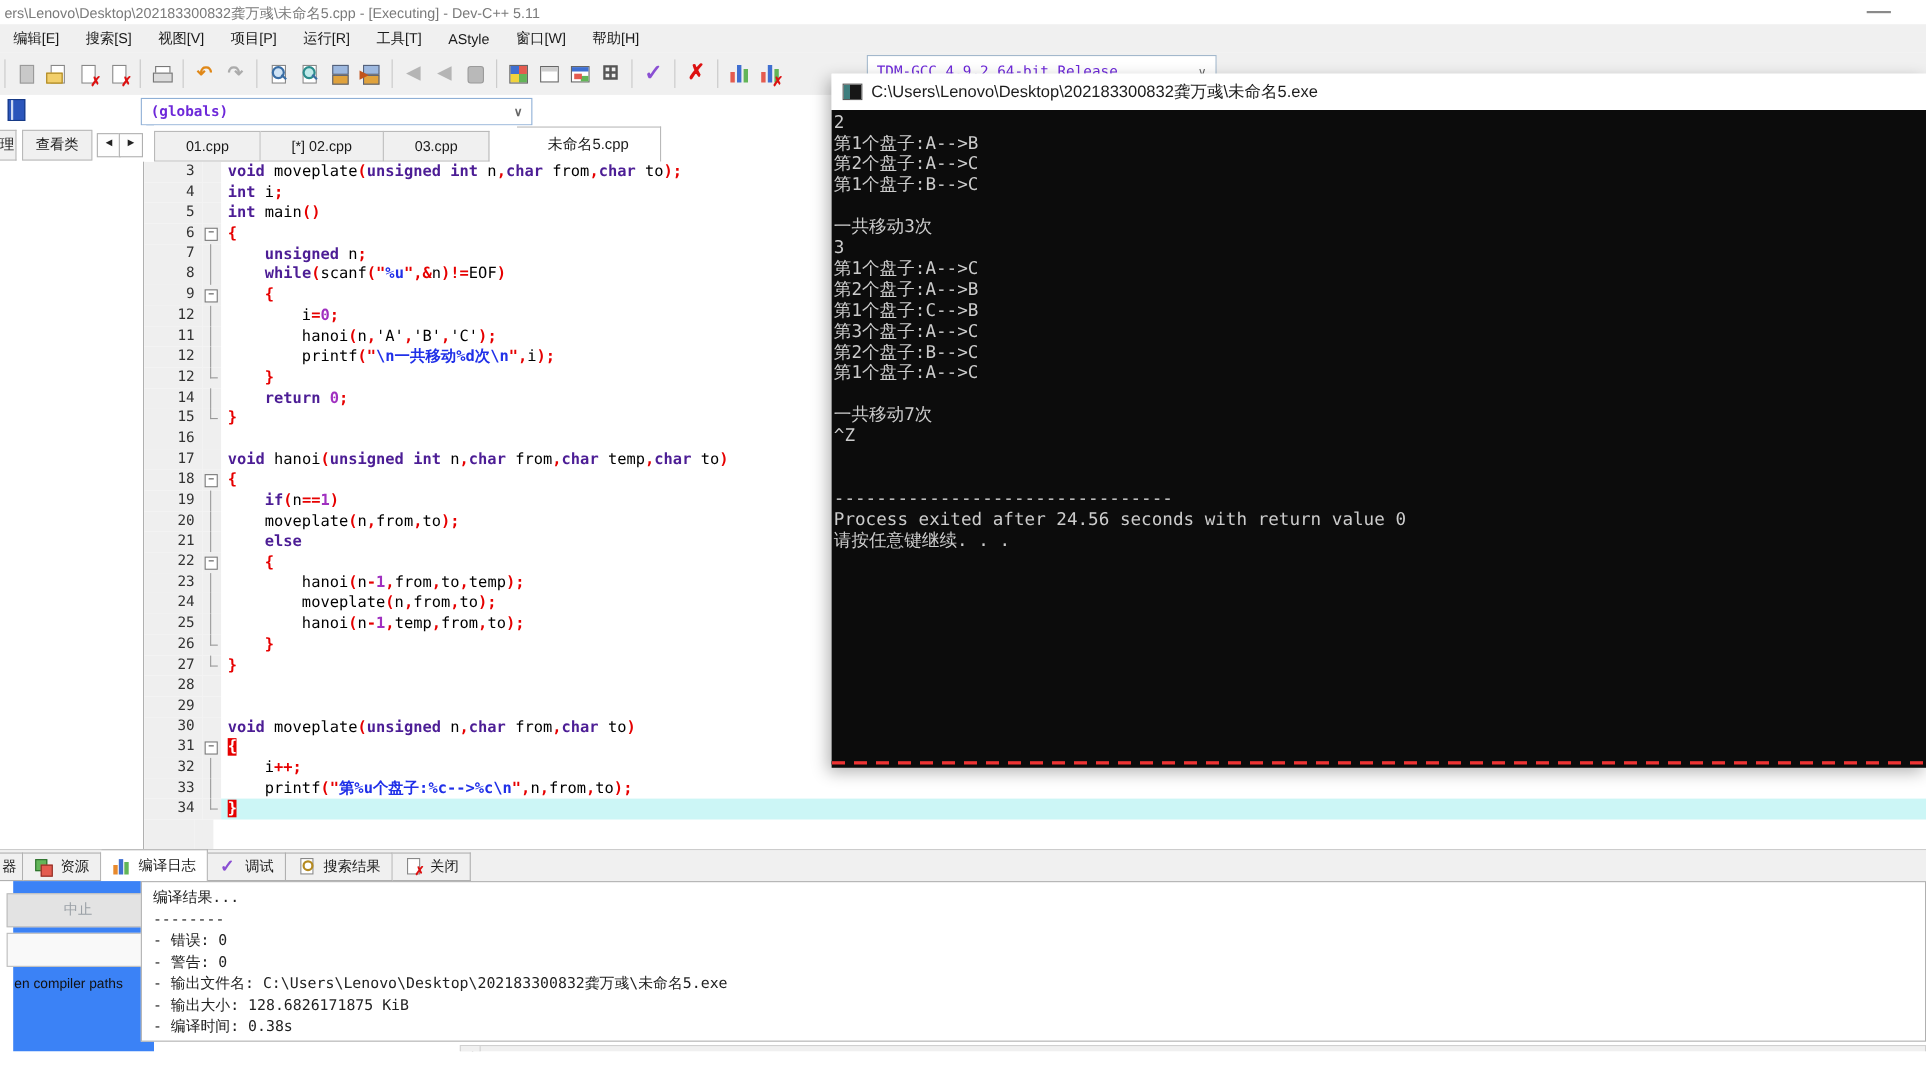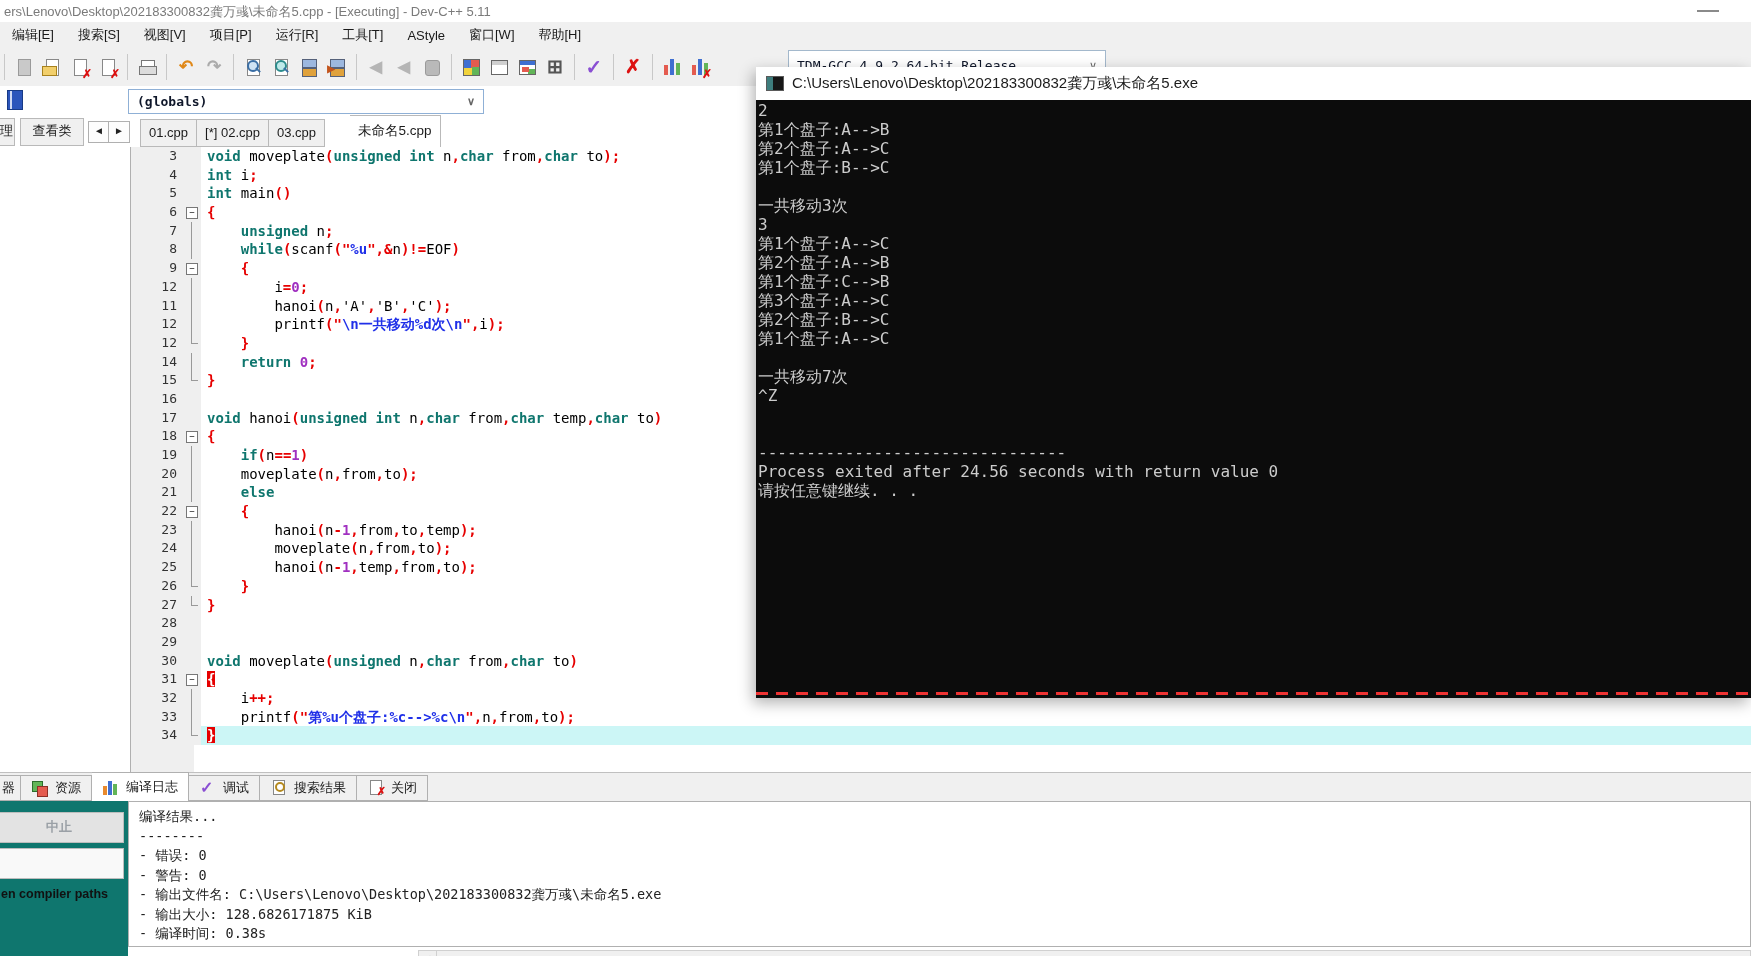--- a/index.html
+++ b/index.html
@@ -42,53 +42,53 @@
   .winic.color::before{background:#3f6fd1;}
   .winic.color::after{content:"";position:absolute;left:2px;top:6px;width:7px;height:5px;background:#e45b4f;box-shadow:6px 2px 0 #62b558;}
   .bars{position:absolute;left:2px;bottom:2px;width:16px;height:16px;
         background:linear-gradient(to top,#e45b4f 0 10px,transparent 10px) 0 0/4px 100% no-repeat,
                    linear-gradient(to top,#3f6fd1 0 16px,transparent 16px) 6px 0/4px 100% no-repeat,
                    linear-gradient(to top,#62b558 0 12px,transparent 12px) 12px 0/4px 100% no-repeat;}
   .book{position:absolute;left:3px;top:1px;width:14px;height:18px;background:#2b55bb;border:1px solid #173a86;}
   .book::before{content:"";position:absolute;left:2px;top:0;width:2px;height:100%;background:#cfd9f2;}
 
   .combo{background:#fff;border:1px solid #a3b8cc;display:flex;align-items:center;justify-content:space-between;padding:0 8px;box-sizing:border-box;}
-  .combo .val{font-family:"DejaVu Sans Mono",monospace;font-size:13px;color:#0f172a;white-space:nowrap;overflow:hidden;}
+  .combo .val{font-family:"DejaVu Sans Mono",monospace;font-size:13px;color:#6d28d9;white-space:nowrap;overflow:hidden;}
   .combo .chev{color:#666;font-size:11px;margin-left:8px;}
   .compiler-combo{left:788px;top:50px;width:318px;height:30px;}
   .globals-combo{left:128px;top:89px;width:356px;height:25px;border-color:#8fb0d6;font-weight:bold;}
   .row2{left:0;top:86px;width:1751px;height:28px;background:#fff;}
   .bookbtn{position:absolute;left:4px;top:3px;width:24px;height:24px;}
 
   
   .lefttabs{left:0;top:114px;width:133px;height:33px;background:#fff;}
   .cut-tab{position:absolute;left:0;top:4px;width:14px;height:26px;background:#f0f0f0;border:1px solid #b9b9b9;border-left:none;overflow:hidden;font-size:13px;line-height:24px;}
   .cls-tab{position:absolute;left:20px;top:4px;width:62px;height:26px;background:#f0f0f0;border:1px solid #b9b9b9;font-size:13px;text-align:center;line-height:24px;}
   .arr-btn{position:absolute;top:7px;width:20px;height:20px;background:#fdfdfd;border:1px solid #b0b0b0;font-size:10px;text-align:center;line-height:18px;color:#222;}
 
   .etabs{left:140px;top:114px;width:1611px;height:33px;background:#fff;display:flex;align-items:flex-end;}
-  .etab{height:26px;line-height:25px;padding:0 8px;font-size:13px;background:#f0f0f0;border:1px solid #b9b9b9;border-left:none;white-space:nowrap;}
+  .etab{height:26px;line-height:25px;padding:0 28px;font-size:13px;background:#f0f0f0;border:1px solid #b9b9b9;border-left:none;white-space:nowrap;}
   .etab:first-child{border-left:1px solid #b9b9b9;}
   .etab.active{background:#fff;height:31px;line-height:30px;border-bottom:none;font-size:13.5px;margin-left:25px;}
 
   
   .sidepanel{left:0;top:147px;width:130px;height:625px;background:#fff;border-right:1px solid #b0b0b0;}
   .editor{left:131px;top:147px;width:1620px;height:625px;background:#fff;overflow:hidden;
           font-family:"DejaVu Sans Mono",monospace;font-size:14px;}
   .line{display:flex;height:18.7px;align-items:center;}
   .num{width:46px;background:#efefef;color:#333;text-align:right;padding-right:7px;font-size:13px;flex:0 0 auto;height:100%;line-height:18.7px;}
   .fold{width:17px;background:#efefef;flex:0 0 auto;height:100%;position:relative;}
   .code{flex:1 1 auto;white-space:pre;padding-left:6px;height:100%;line-height:18.5px;}
   .line.hl .code{background:#ccf6f6;}
   .gutter-tail{position:absolute;left:0;top:598px;width:46px;height:27px;background:#efefef;}
   .fold-tail{position:absolute;left:46px;top:598px;width:17px;height:27px;background:#efefef;}
   .fbox{position:absolute;left:2px;top:3.5px;width:10px;height:10px;background:#fff;border:1px solid #777;color:#222;font-size:9px;line-height:8px;text-align:center;}
   .fv{position:absolute;left:7px;top:0;width:1px;height:100%;background:#999;}
   .fend{position:absolute;left:7px;top:0;width:6px;height:9px;border-left:1px solid #999;border-bottom:1px solid #999;}
-  .sg-k{font-weight:bold;color:#0f766e;}
+  .sg-k{font-weight:bold;color:#4c1d95;}
   .sg-t{color:#000;}
   .sg-p{color:#e60000;font-weight:bold;}
   .sg-s{color:#2030e8;font-weight:bold;}
   .sg-n{color:#a030c0;font-weight:bold;}
   .sg-b{color:#fff;background:#e60000;font-weight:bold;}
 
   
   .conwin{left:756px;top:67px;width:995px;height:631px;background:#fff;box-shadow:-3px 5px 14px rgba(0,0,0,.30);z-index:50;}
   .contitle{position:absolute;left:0;top:0;width:100%;height:33px;background:#fff;display:flex;align-items:center;}
   .conicon{width:16px;height:13px;margin:0 8px 0 10px;border:1px solid #5a5a5a;background:linear-gradient(90deg,#3e7d7d 0 6px,#161616 6px);}
@@ -110,21 +110,21 @@
   .sq2::after{content:"";position:absolute;left:6px;top:6px;width:9px;height:9px;background:#e45b4f;border:1px solid #8c2f27;}
   .minibars{position:absolute;left:1px;bottom:0;width:16px;height:14px;
         background:linear-gradient(to top,#e88a2e 0 9px,transparent 9px) 0 0/4px 100% no-repeat,
                    linear-gradient(to top,#3f6fd1 0 14px,transparent 14px) 5px 0/4px 100% no-repeat,
                    linear-gradient(to top,#62b558 0 11px,transparent 11px) 10px 0/4px 100% no-repeat;}
   .pcheck{color:#8a4fd3;font-weight:bold;font-size:16px;position:absolute;left:1px;top:-2px;}
   .minidoc{position:absolute;left:3px;top:0;width:10px;height:13px;background:#fff;border:1px solid #888;}
   .minilens{position:absolute;left:5px;top:2px;width:6px;height:6px;border:2px solid #b58a1f;border-radius:50%;}
   .minix{position:absolute;right:-1px;bottom:-2px;color:#d11;font-weight:bold;font-size:11px;}
 
-  .bleft{left:0;top:801px;width:128px;height:171px;background:#0f766e;font-weight:bold;}
+  .bleft{left:12px;top:801px;width:128px;height:171px;background:#3b82f6;}
   .abort-btn{position:absolute;left:-6px;top:11px;width:128px;height:29px;background:#e3e3e3;border:1px solid #bdbdbd;
              color:#9aa0a6;font-size:13px;text-align:center;line-height:27px;}
   .inset{position:absolute;left:-6px;top:47px;width:128px;height:29px;background:#f9f9f9;border:1px solid #bdbdbd;}
   .cpaths{position:absolute;left:1px;top:86px;font-size:12.5px;color:#111;white-space:nowrap;}
 
   .logbox{left:128px;top:801px;width:1623px;height:146px;background:#fff;border:1px solid #b0b0b0;box-sizing:border-box;
           font-family:"DejaVu Sans Mono",monospace;font-size:13.5px;line-height:19.5px;color:#222;padding:5px 10px;overflow:hidden;}
   .hscroll{left:418px;top:950px;width:1333px;height:17px;background:#f0f0f0;border:1px solid #d0d0d0;box-sizing:border-box;}
   .hscroll .larr{position:absolute;left:0;top:0;width:17px;height:15px;background:#f0f0f0;border-right:1px solid #d0d0d0;
                  font-size:9px;color:#555;text-align:center;line-height:15px;}

